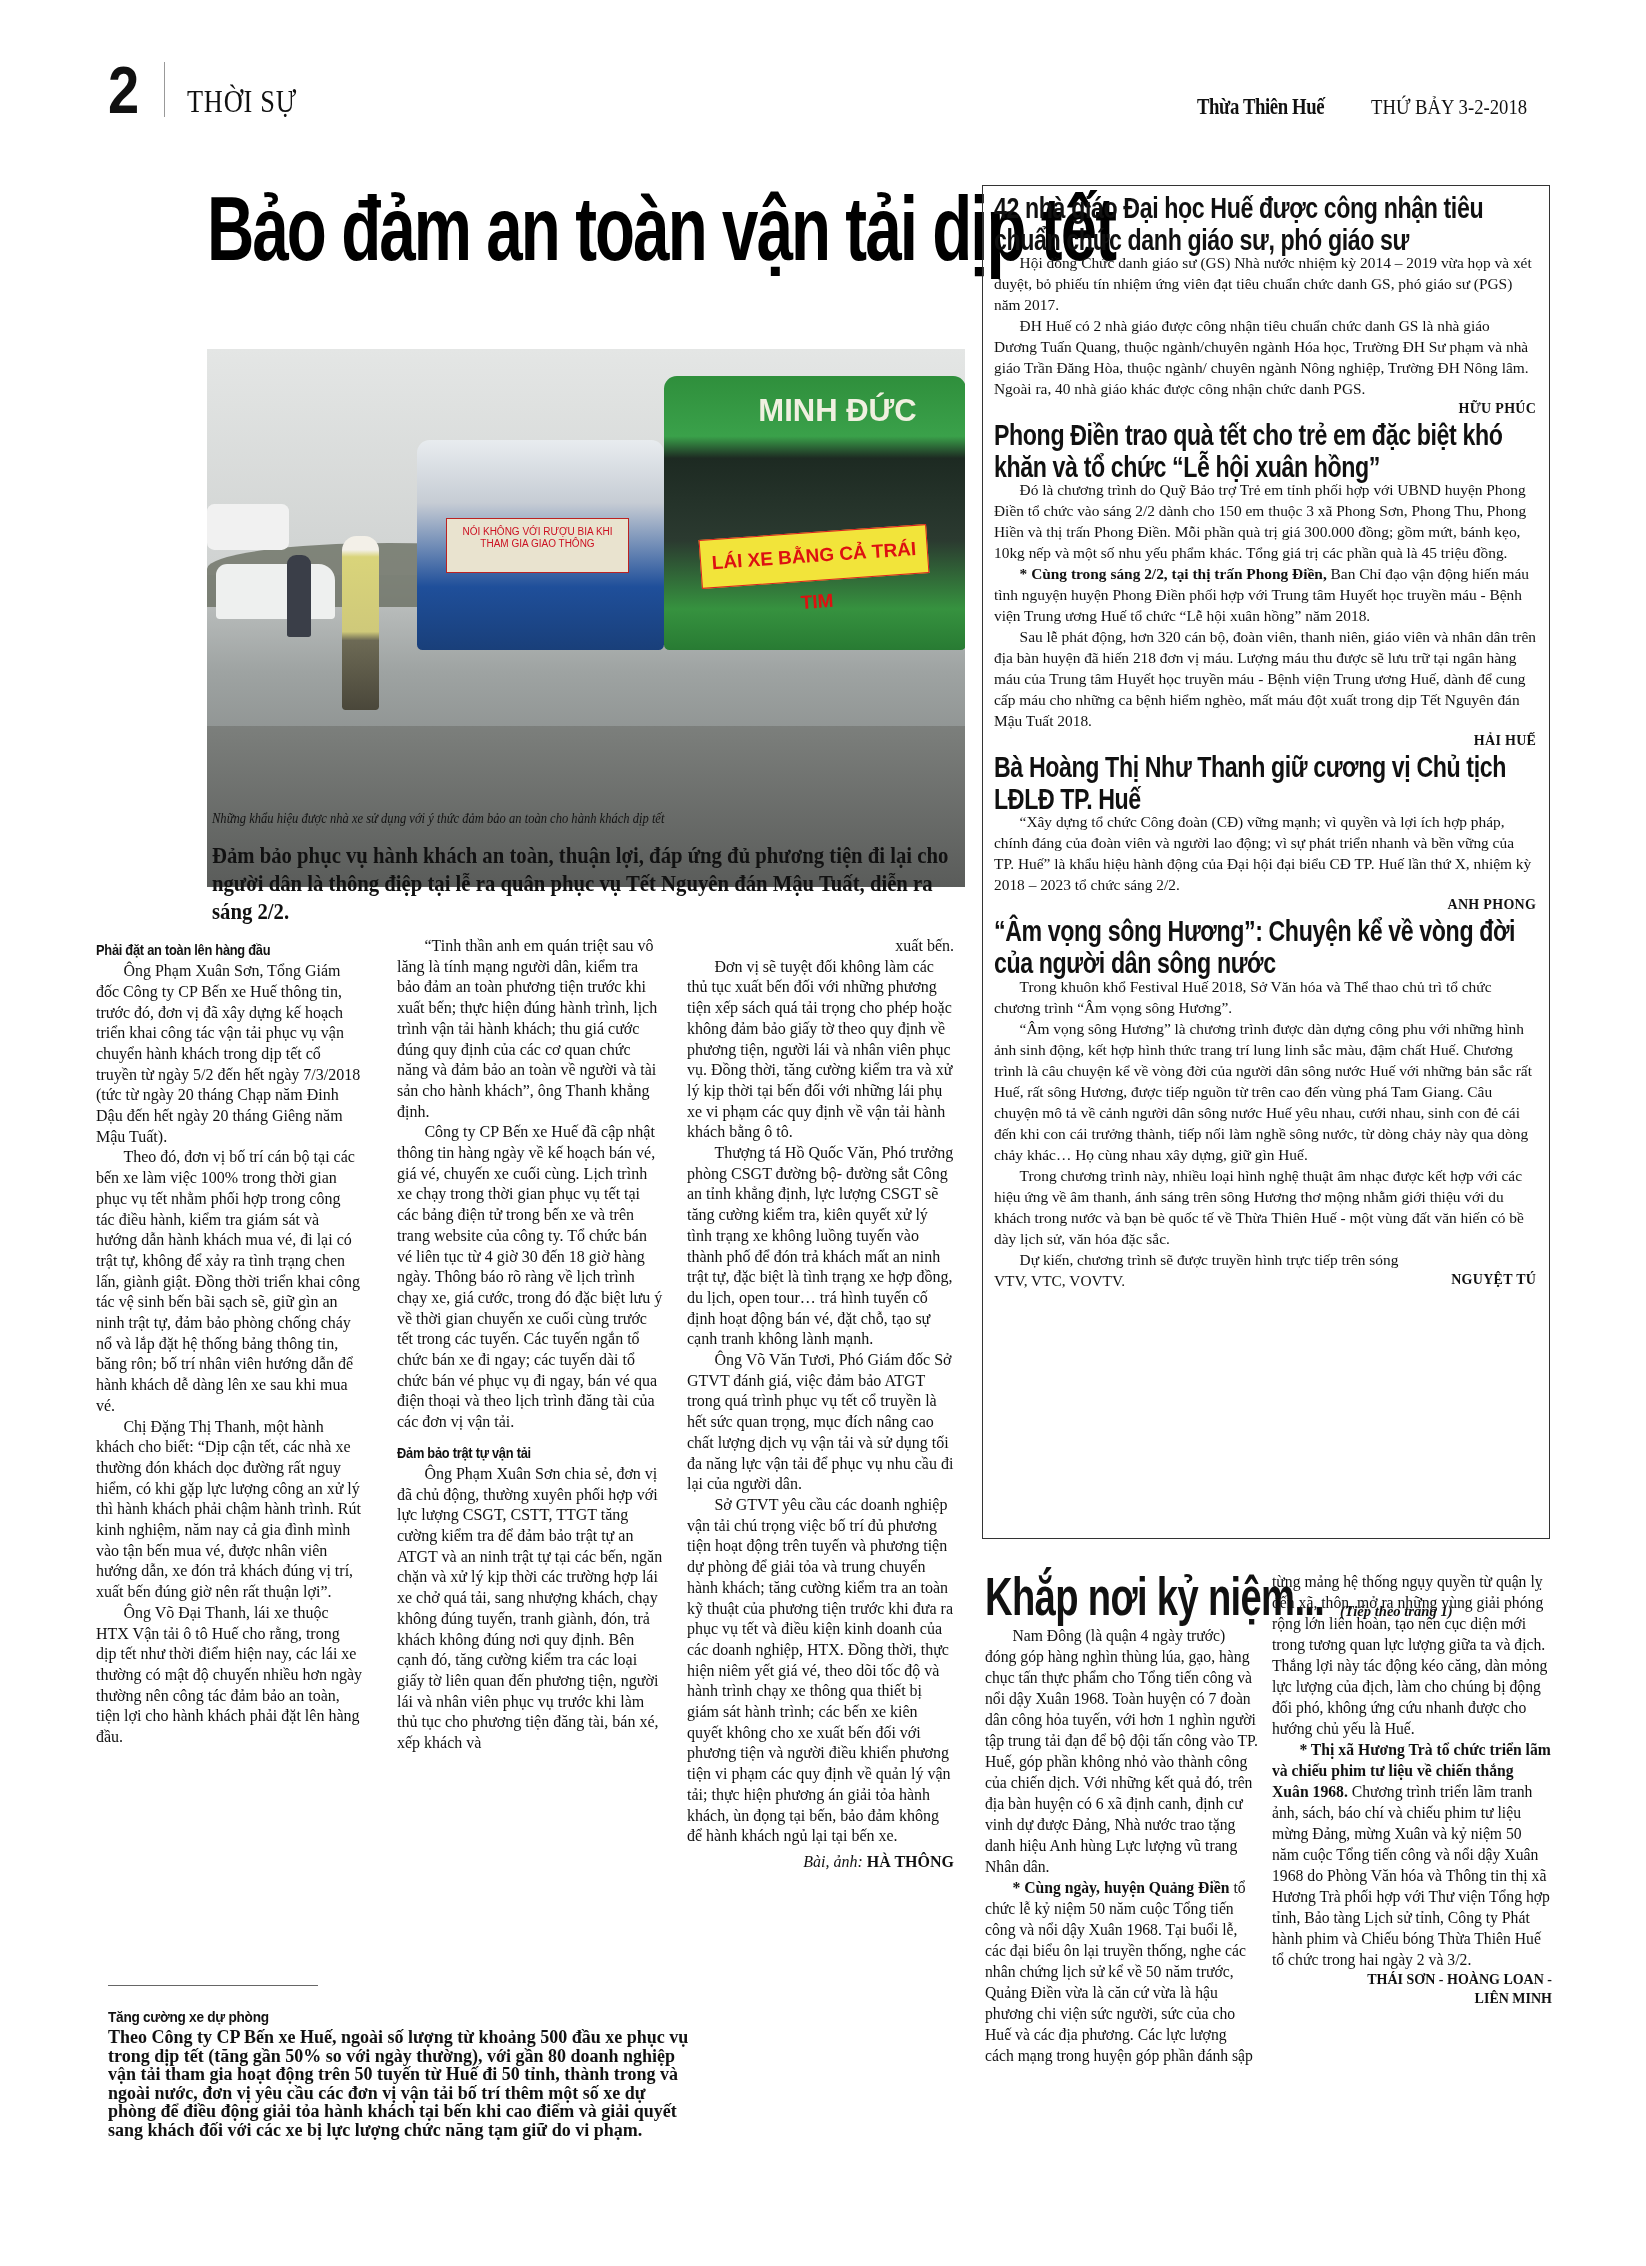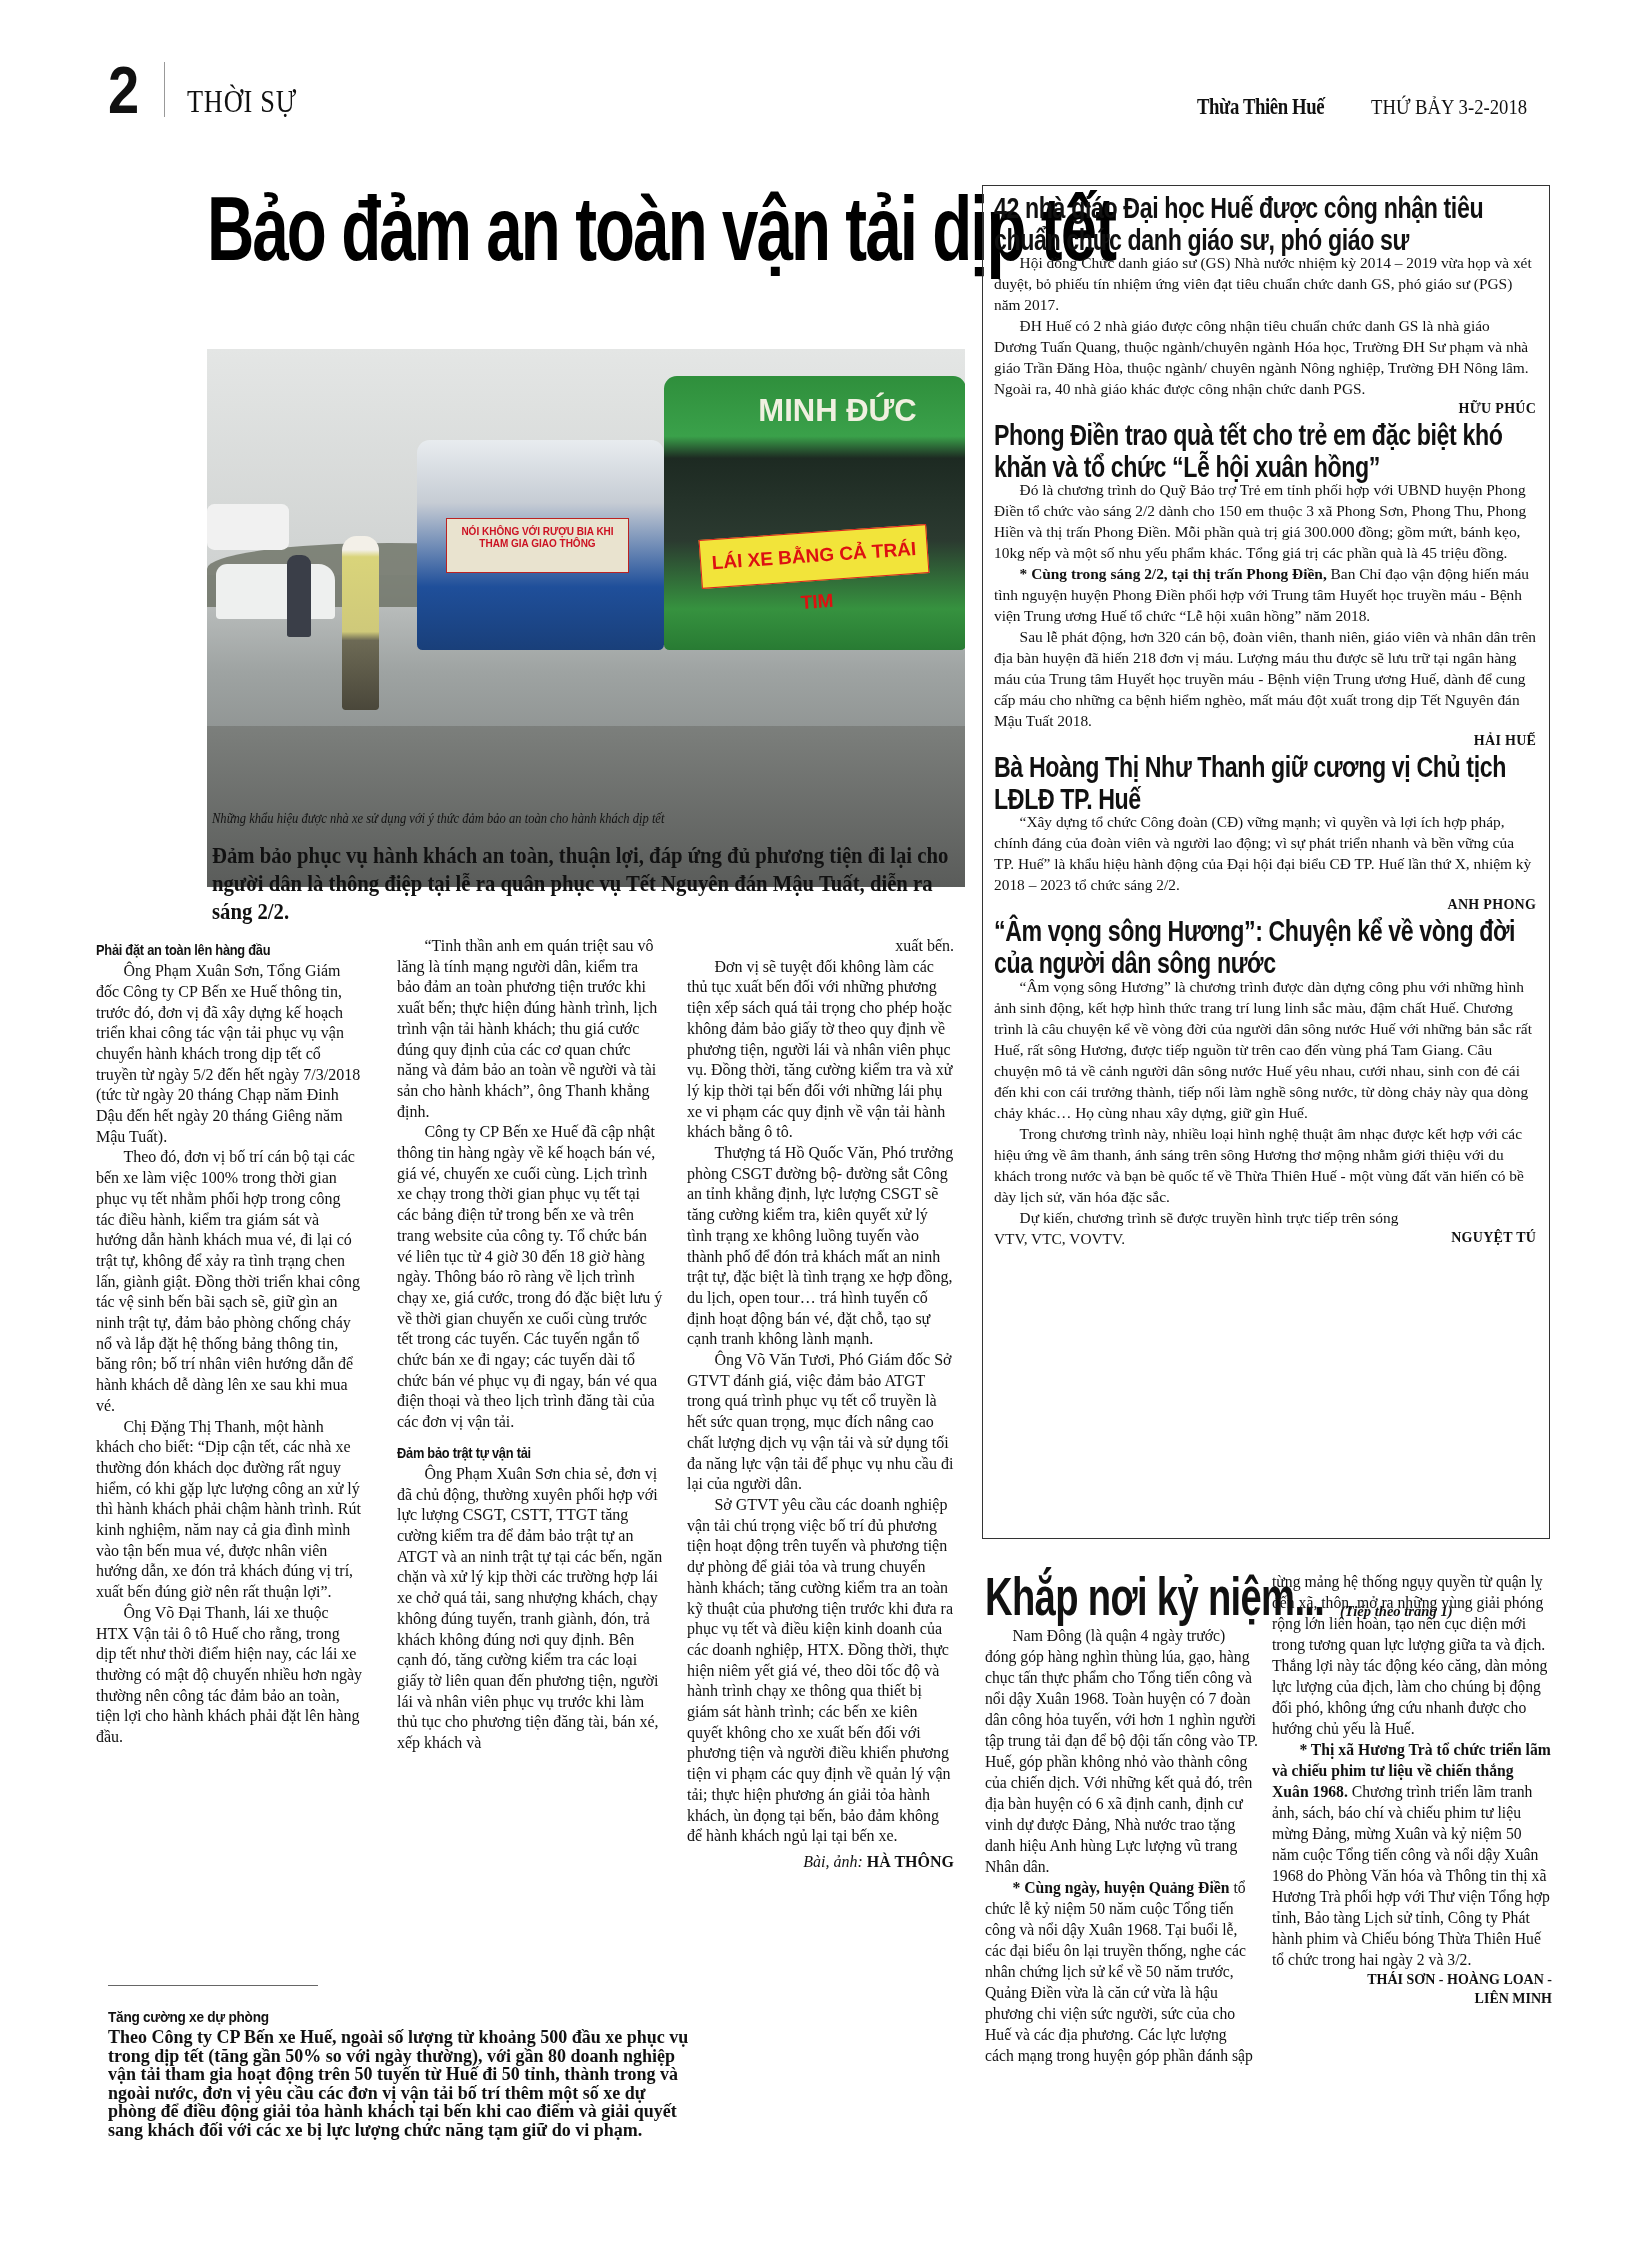--- a/index.html
+++ b/index.html
@@ -17,21 +17,21 @@
   .main-headline { position: absolute; left: 207px; top: 183px; font-family: "Liberation Sans", sans-serif; font-weight: bold; font-size: 91px; line-height: 1; letter-spacing: -2.7px; transform: scaleX(0.72); transform-origin: left top; white-space: nowrap; color: #000; }
 
   
   .photo { position: absolute; left: 207px; top: 349px; width: 758px; height: 538px; overflow: hidden; background: linear-gradient(180deg, #d8dad9 0%, #c9cccb 40%, #9ea3a2 60%, #6e716f 100%); }
   .photo .sky { position: absolute; left: 0; top: 0; width: 100%; height: 42%; background: linear-gradient(180deg,#e4e6e5,#cfd2d1); }
   .photo .trees { position: absolute; left: 0; top: 36%; width: 60%; height: 12%; background: #6a6f63; border-radius: 40% 60% 0 0; opacity: 0.8; }
   .photo .ground { position: absolute; left: 0; top: 70%; width: 100%; height: 30%; background: linear-gradient(180deg,#7c7f7c,#5a5c5a); }
   .photo .bus { position: absolute; border-radius: 12.8px 12.8px 5.5px 5.5px; }
   .photo .bus1 { left: 210px; top: 91px; width: 247px; height: 210px; background: linear-gradient(180deg,#e8ecef 0%,#c6ccd4 30%,#1f4f9a 70%,#193f7a 100%); }
   .photo .bus2 { left: 457px; top: 27.4px; width: 302px; height: 274px; background: linear-gradient(180deg,#2f8f3c 0%,#3aa14a 22%,#1d2a22 30%,#2b3a30 60%,#36923f 85%,#287b33 100%); }
-  .photo .banner1 { position: absolute; left: 239px; top: 169px; width: 183px; height: 55px; background: #e9e3cf; border: 1.8px solid #b22; color: #c12; font-family: "Liberation Sans", sans-serif; font-weight: bold; font-size: 10px; text-align: center; padding-top: 7.3px; line-height: 1.2; }
+  .photo .banner1 { position: absolute; left: 239px; top: 169px; width: 183px; height: 55px; background: #e9e3cf; border: 1.8px solid #b22; color: #c12; font-family: "Liberation Sans", sans-serif; font-weight: normal; font-size: 10px; text-align: center; padding-top: 7.3px; line-height: 1.2; }
   .photo .banner2 { position: absolute; left: 493px; top: 183px; width: 228px; height: 49px; background: #f2e43a; border: 1.8px solid #d22; color: #d11; font-family: "Liberation Sans", sans-serif; font-weight: bold; font-size: 19px; text-align: center; line-height: 46px; transform: rotate(-4deg); }
   .photo .bus2-name { position: absolute; left: 539px; top: 44px; width: 183px; color: #fff6; font-family: "Liberation Sans", sans-serif; font-weight: bold; font-size: 31px; text-align: center; color: #f0f0e0; }
   .photo .person { position: absolute; left: 135px; top: 187px; width: 37px; height: 174px; background: linear-gradient(180deg,#f3f0e8 0%,#f3f0e8 8%,#d9d47a 12%,#cfc97a 55%,#6d6a55 60%,#4a473a 100%); border-radius: 14.6px 14.6px 3.7px 3.7px; }
   .photo .person2 { position: absolute; left: 80px; top: 206px; width: 24px; height: 82px; background: #3a3e48; border-radius: 9.1px 9.1px 2.7px 2.7px; }
   .photo .car { position: absolute; left: 9.1px; top: 215px; width: 119px; height: 55px; background: #eef0ef; border-radius: 11px 16.4px 3.7px 3.7px; }
   .photo .minivan { position: absolute; left: 0; top: 155px; width: 82px; height: 46px; background: #f1f1f1; border-radius: 7.3px; }
 
   .photo-caption { position: absolute; left: 212px; top: 810px; font-style: italic; font-size: 14.6px; transform: scaleX(0.86); transform-origin: left top; white-space: nowrap; }
 
   
@@ -160,20 +160,21 @@
     <div class="brief-title">Bà Hoàng Thị Như Thanh giữ cương vị Chủ tịch LĐLĐ TP. Huế</div>
     <div class="brief-body">
       <p>“Xây dựng tổ chức Công đoàn (CĐ) vững mạnh; vì quyền và lợi ích hợp pháp, chính đáng của đoàn viên và người lao động; vì sự phát triển nhanh và bền vững của TP. Huế” là khẩu hiệu hành động của Đại hội đại biểu CĐ TP. Huế lần thứ X, nhiệm kỳ 2018 – 2023 tổ chức sáng 2/2.</p>
     </div>
     <div class="brief-author">ANH PHONG</div>
   </div>
 
   <div>
     <div class="brief-title">“Âm vọng sông Hương”: Chuyện kể về vòng đời của người dân sông nước</div>
     <div class="brief-body">
+      <p>Trong khuôn khổ Festival Huế 2018, Sở Văn hóa và Thể thao chủ trì tổ chức chương trình “Âm vọng sông Hương”.</p>
       <p>“Âm vọng sông Hương” là chương trình được dàn dựng công phu với những hình ảnh sinh động, kết hợp hình thức trang trí lung linh sắc màu, đậm chất Huế. Chương trình là câu chuyện kể về vòng đời của người dân sông nước Huế với những bản sắc rất Huế, rất sông Hương, được tiếp nguồn từ trên cao đến vùng phá Tam Giang. Câu chuyện mô tả về cảnh người dân sông nước Huế yêu nhau, cưới nhau, sinh con đẻ cái đến khi con cái trưởng thành, tiếp nối làm nghề sông nước, từ dòng chảy này qua dòng chảy khác… Họ cùng nhau xây dựng, giữ gìn Huế.</p>
       <p>Trong chương trình này, nhiều loại hình nghệ thuật âm nhạc được kết hợp với các hiệu ứng về âm thanh, ánh sáng trên sông Hương thơ mộng nhằm giới thiệu với du khách trong nước và bạn bè quốc tế về Thừa Thiên Huế - một vùng đất văn hiến có bề dày lịch sử, văn hóa đặc sắc.</p>
       <p>Dự kiến, chương trình sẽ được truyền hình trực tiếp trên sóng</p>
       <div class="brief-author-inline">
         <span>VTV, VTC, VOVTV.</span>
         <b class="brief-author">NGUYỆT TÚ</b>
       </div>
     </div>
   </div>
 </div>

